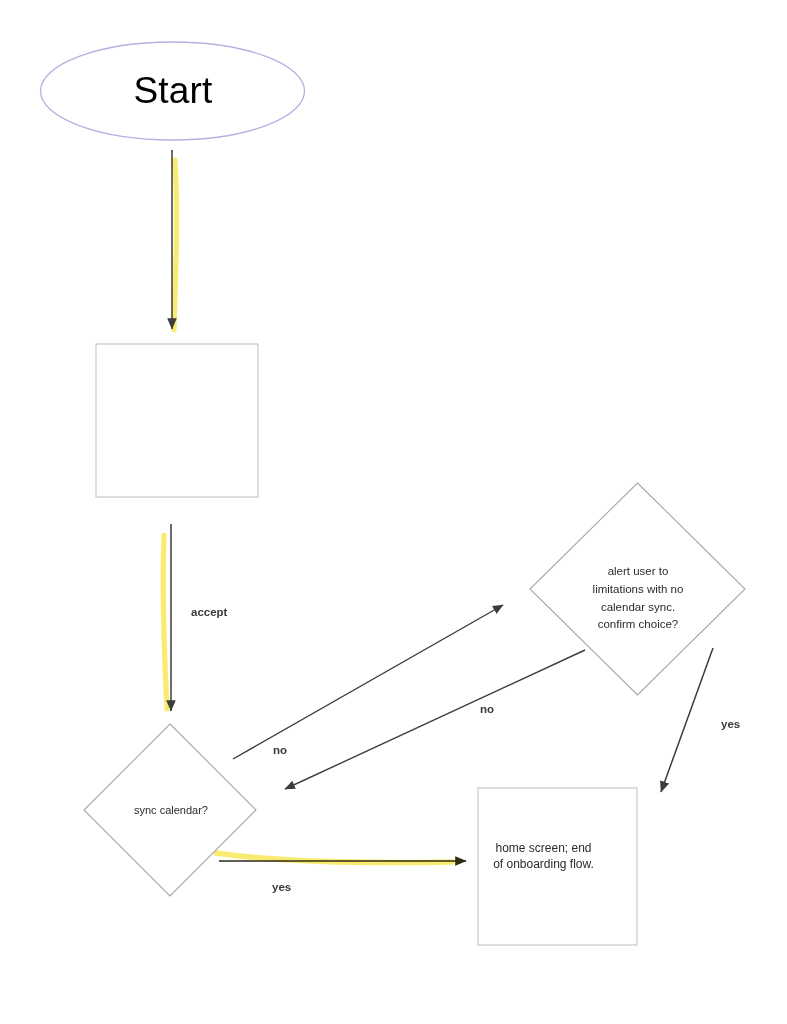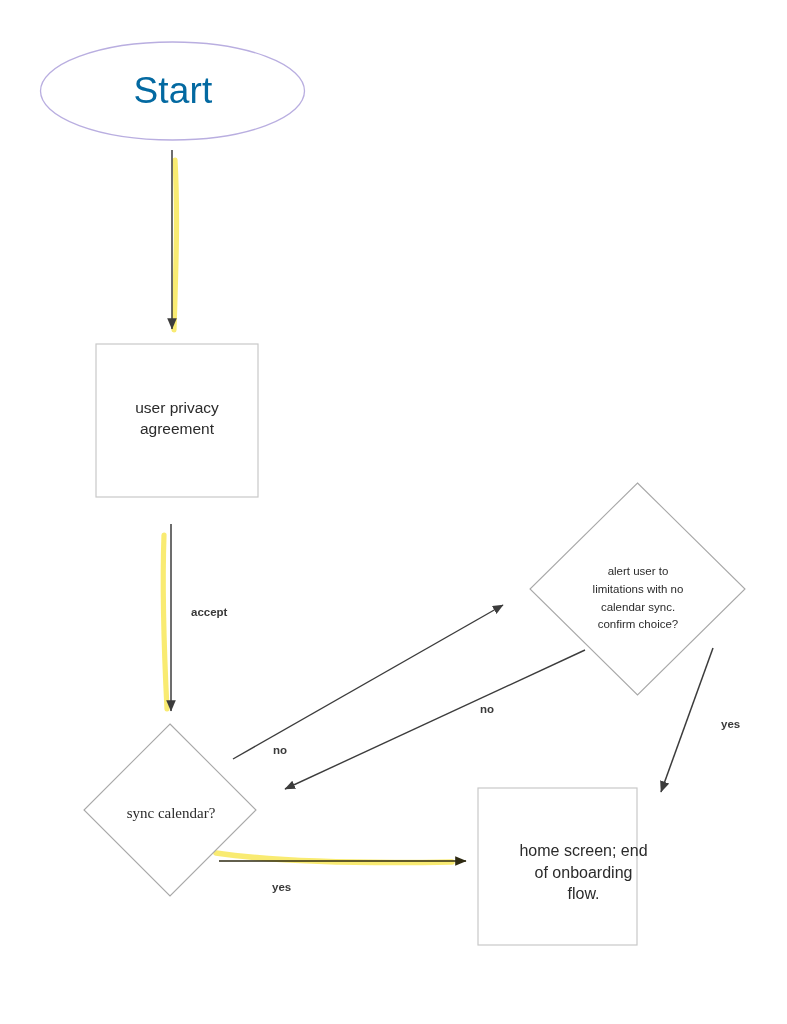--- a/index.html
+++ b/index.html
@@ -35,50 +35,48 @@
     color: #2b2b2b;
     line-height: 1.35;
     pointer-events: none;
     white-space: pre-line;
   }
   .lbl-start {
     left: 40px;
     top: 66px;
     width: 266px;
     font-size: 37px;
-    color: #0369a1;
+    color: #000000;
     letter-spacing: 0.2px;
   }
   .lbl-privacy {
     left: 97px;
     top: 398px;
     width: 160px;
     font-size: 15.5px;
   }
   .lbl-alert {
     left: 560px;
     top: 551px;
     width: 156px;
     font-size: 11.5px;
     line-height: 1.55;
     margin-top: 12px;
   }
   .lbl-sync {
     left: 90px;
     top: 803px;
     width: 162px;
-    font-size: 15px;
-    font-family: Liberation Serif, serif;
+    font-size: 11px;
   }
   .lbl-home {
     left: 479px;
     top: 840px;
     width: 129px;
-    font-size: 16px;
-    padding-left: 40px;
+    font-size: 12px;
   }
   .edge-label {
     position: absolute;
     color: #3a3a3a;
     font-size: 11.5px;
     text-align: left;
     pointer-events: none;
     font-weight: bold;
   }
   .el-accept { left: 191px; top: 606px; }
@@ -126,22 +124,20 @@
 
     <line x1="585" y1="650" x2="285" y2="789" stroke="#3c3c3c" stroke-width="1.4" marker-end="url(#arrowhead)"></line>
 
     <line x1="713" y1="648" x2="661" y2="792" stroke="#3c3c3c" stroke-width="1.5" marker-end="url(#arrowhead)"></line>
 
     <line x1="219" y1="861" x2="466" y2="861" stroke="#2e2a12" stroke-width="1.5" marker-end="url(#arrowhead-dark)"></line>
   </svg>
 
   <div class="node-label lbl-start">Start</div>
 
-  <div class="node-label lbl-privacy">user privacy
-agreement</div>
 
   <div class="node-label lbl-alert">alert user to
 limitations with no
 calendar sync.
 confirm choice?</div>
 
   <div class="node-label lbl-sync">sync calendar?</div>
 
   <div class="node-label lbl-home">home screen; end
 of onboarding flow.</div>

